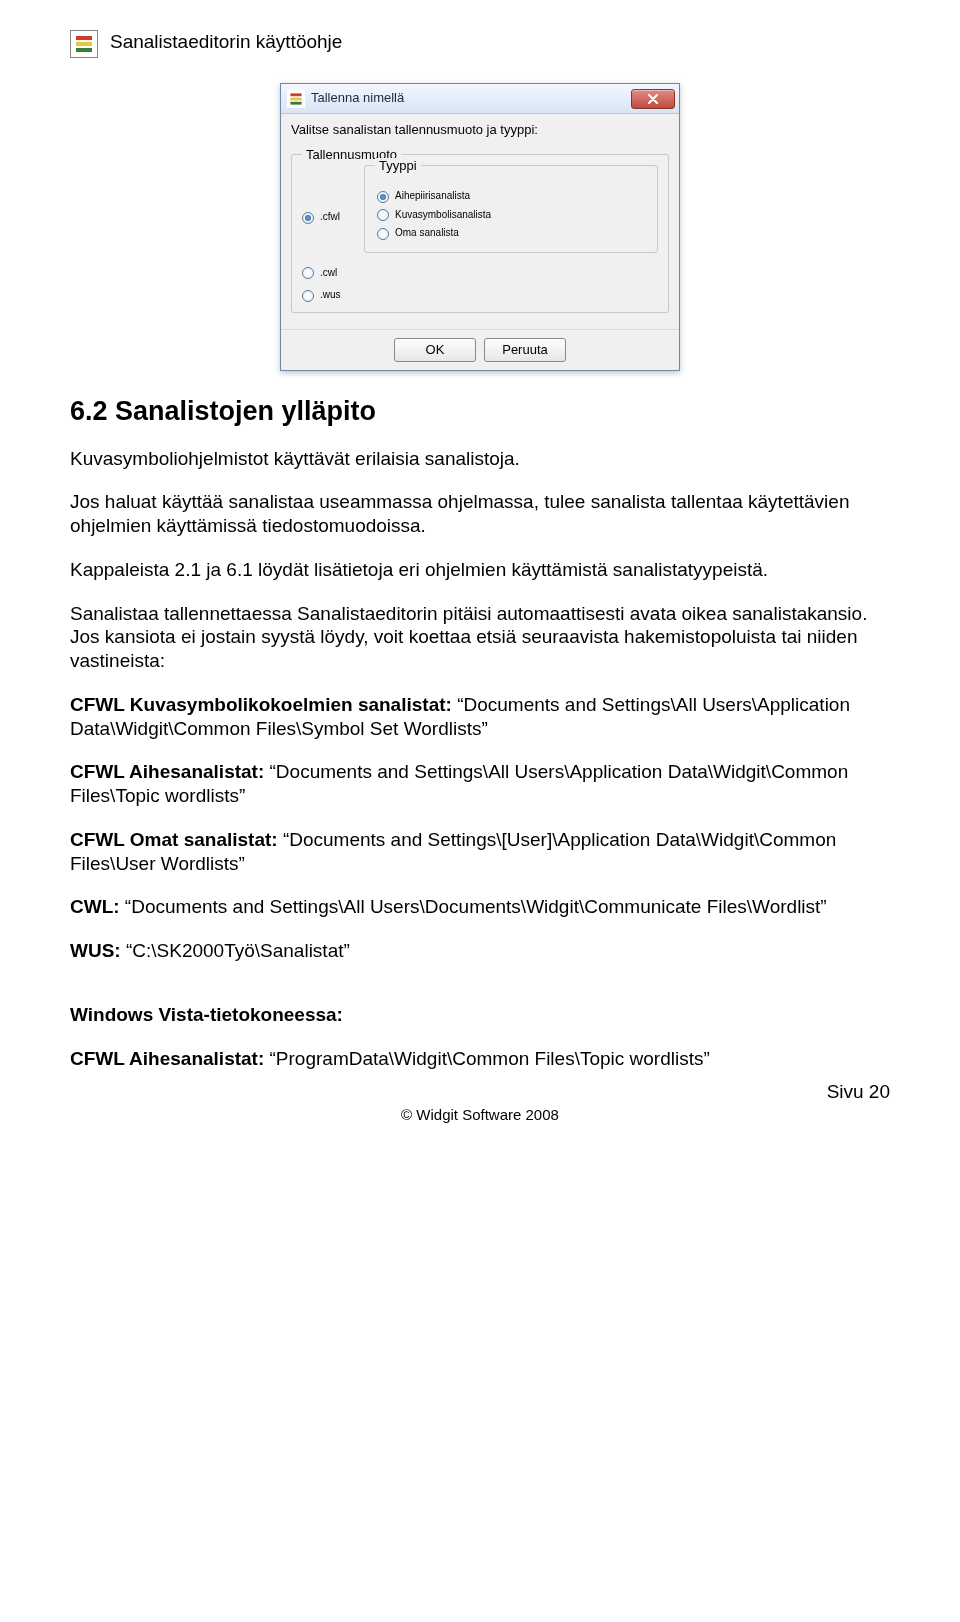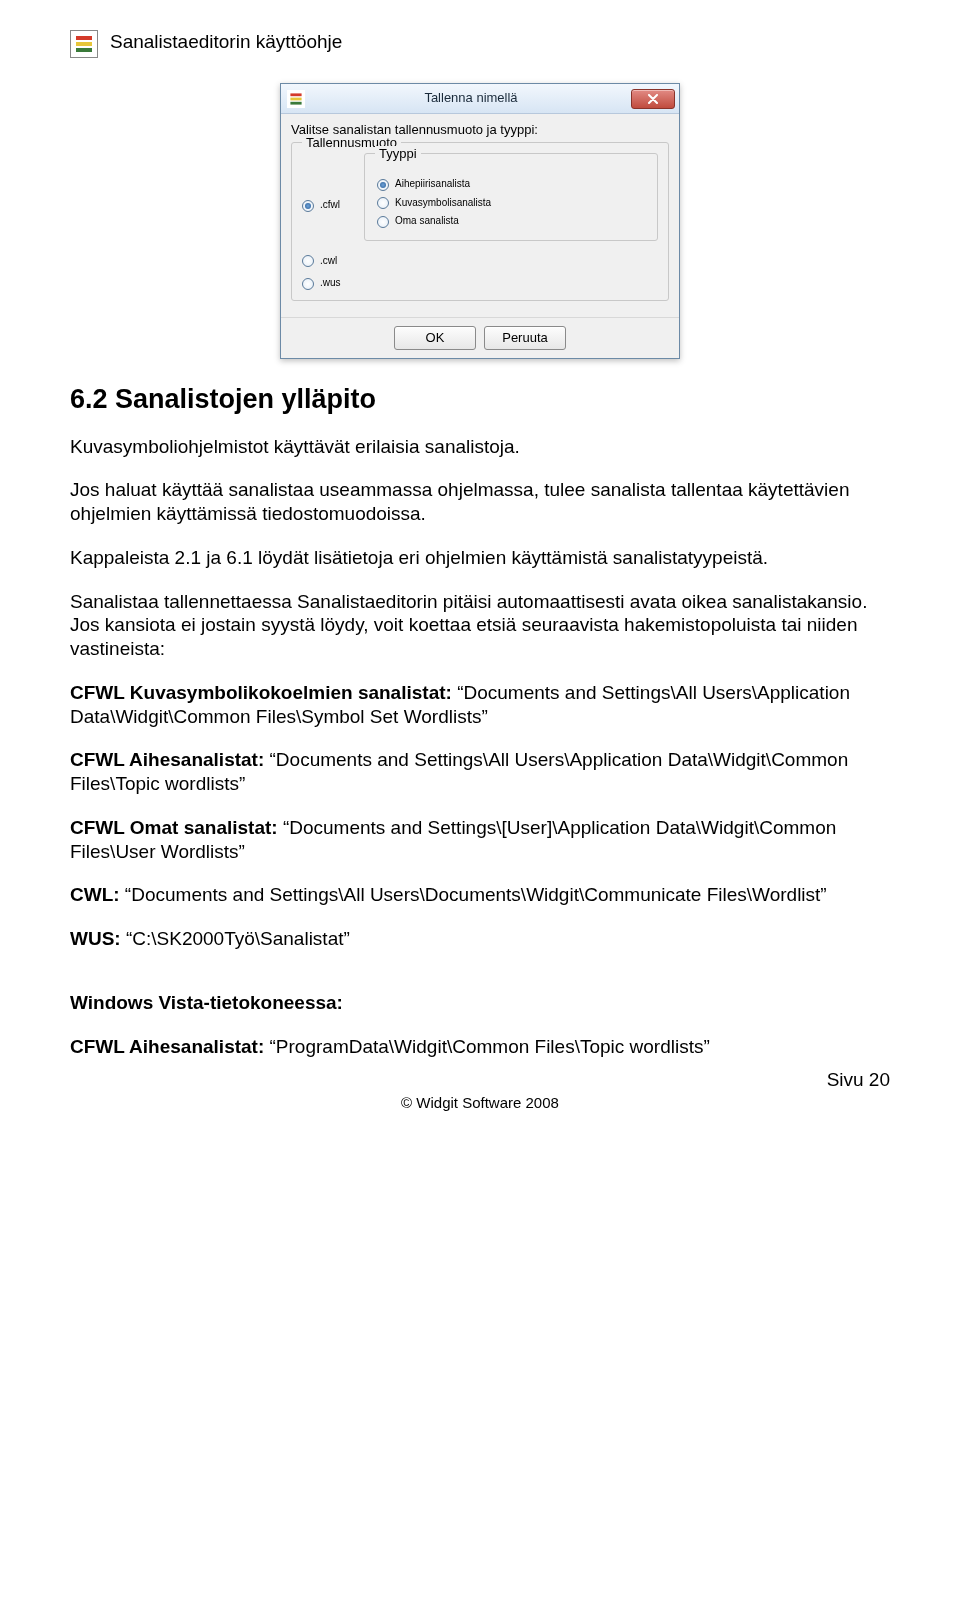--- a/index.html
+++ b/index.html
@@ -26,32 +26,32 @@
     font-size: 13px;
   }
   .titlebar {
     display: flex;
     align-items: center;
     height: 30px;
     background: linear-gradient(#f2f7fd, #d7e5f4);
     border-bottom: 1px solid #b7c8dc;
     padding: 0 4px 0 6px;
   }
-  .titlebar .title-text { flex: 1; margin-left: 6px; color: #1a2a3a; font-family: "Segoe UI", Tahoma, sans-serif; text-align: center; }
+  .titlebar .title-text { flex: 1; margin-left: 6px; color: #1a2a3a; font-family: "Segoe UI", Tahoma, sans-serif; }
   .close-btn {
     width: 44px; height: 20px;
     background: linear-gradient(#e28a84, #c04b3e);
     border: 1px solid #8a332a;
     border-radius: 3px;
     display: flex; align-items: center; justify-content: center;
     box-shadow: inset 0 1px 0 #f0b9b4;
   }
   .close-btn svg { display:block; }
   .dlg-body { padding: 8px 10px 10px 10px; background: #f0f0f0; }
-  .dlg-instr { margin-bottom: 4px; color: #000; }
+  .dlg-instr { margin-bottom: 16px; color: #000; }
   .groupbox {
     border: 1px solid #c8c8c8; border-radius: 3px;
     padding: 10px 10px 10px 10px; margin-bottom: 6px;
     position: relative; background: #f0f0f0;
   }
   .groupbox > legend, .gb-label {
     position: absolute; top: -8px; left: 10px;
     background: #f0f0f0; padding: 0 4px; font-size: 13px;
   }
   .format-row { display: flex; align-items: flex-start; gap: 16px; }

